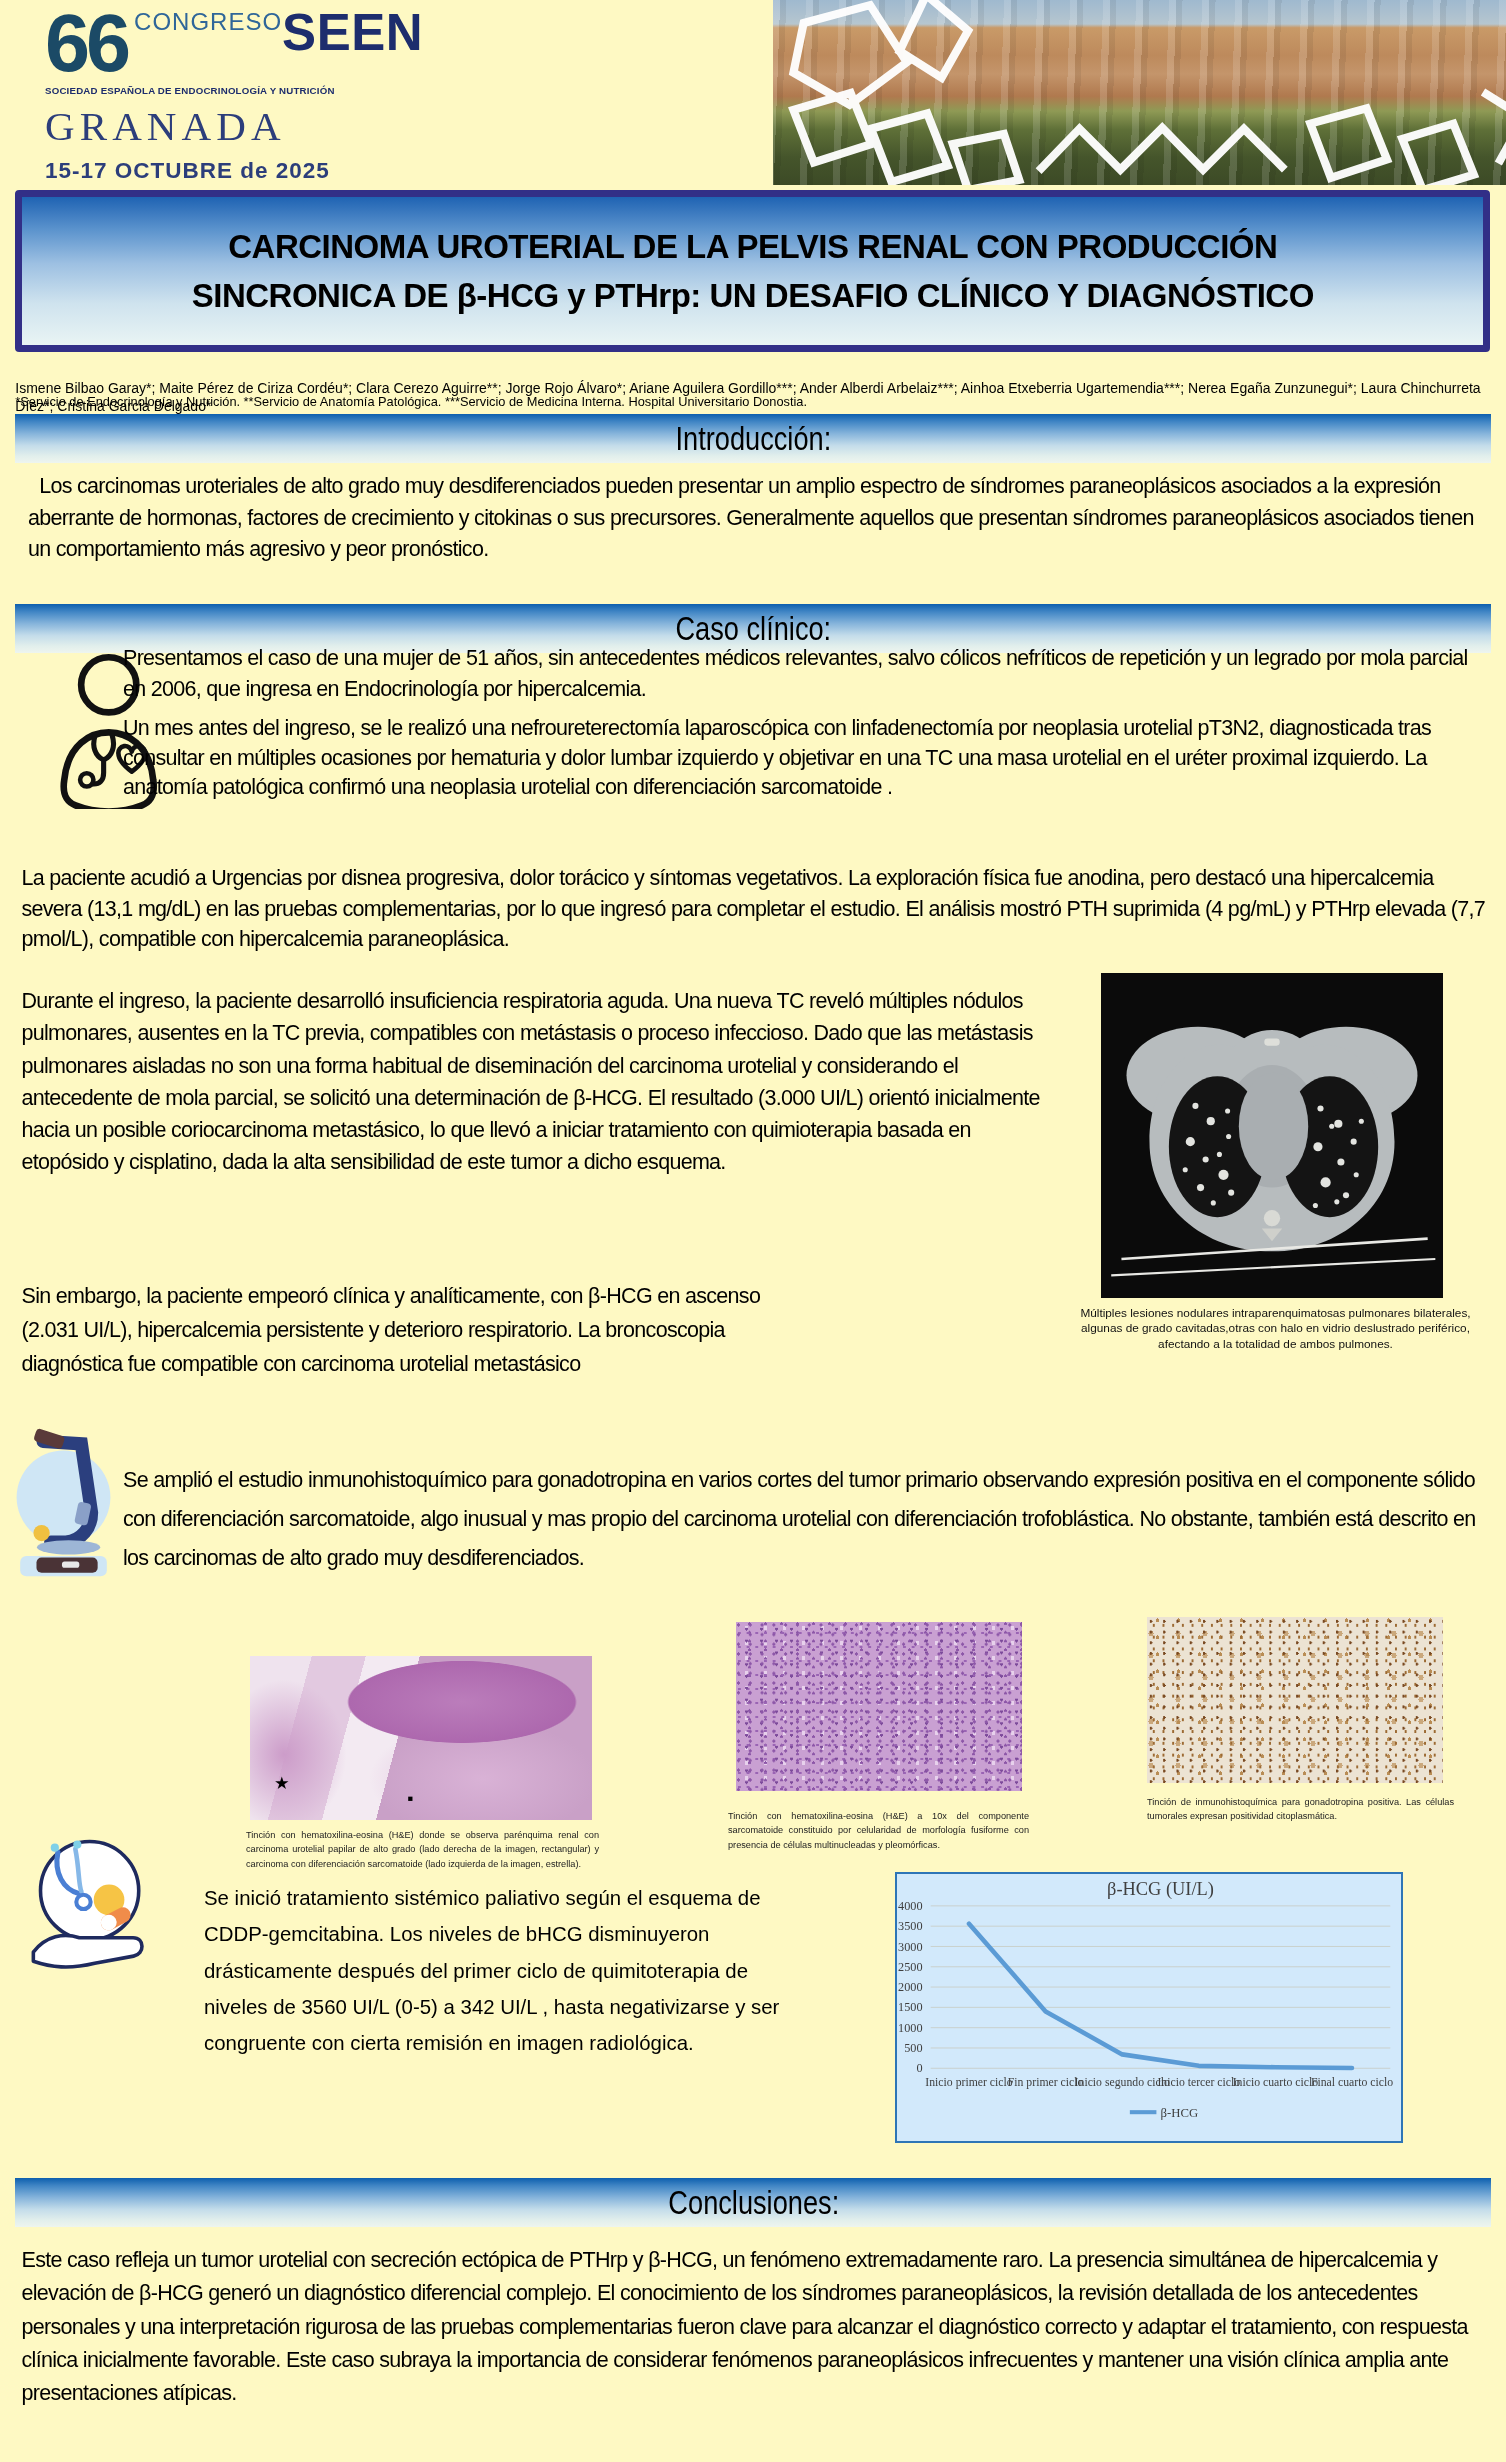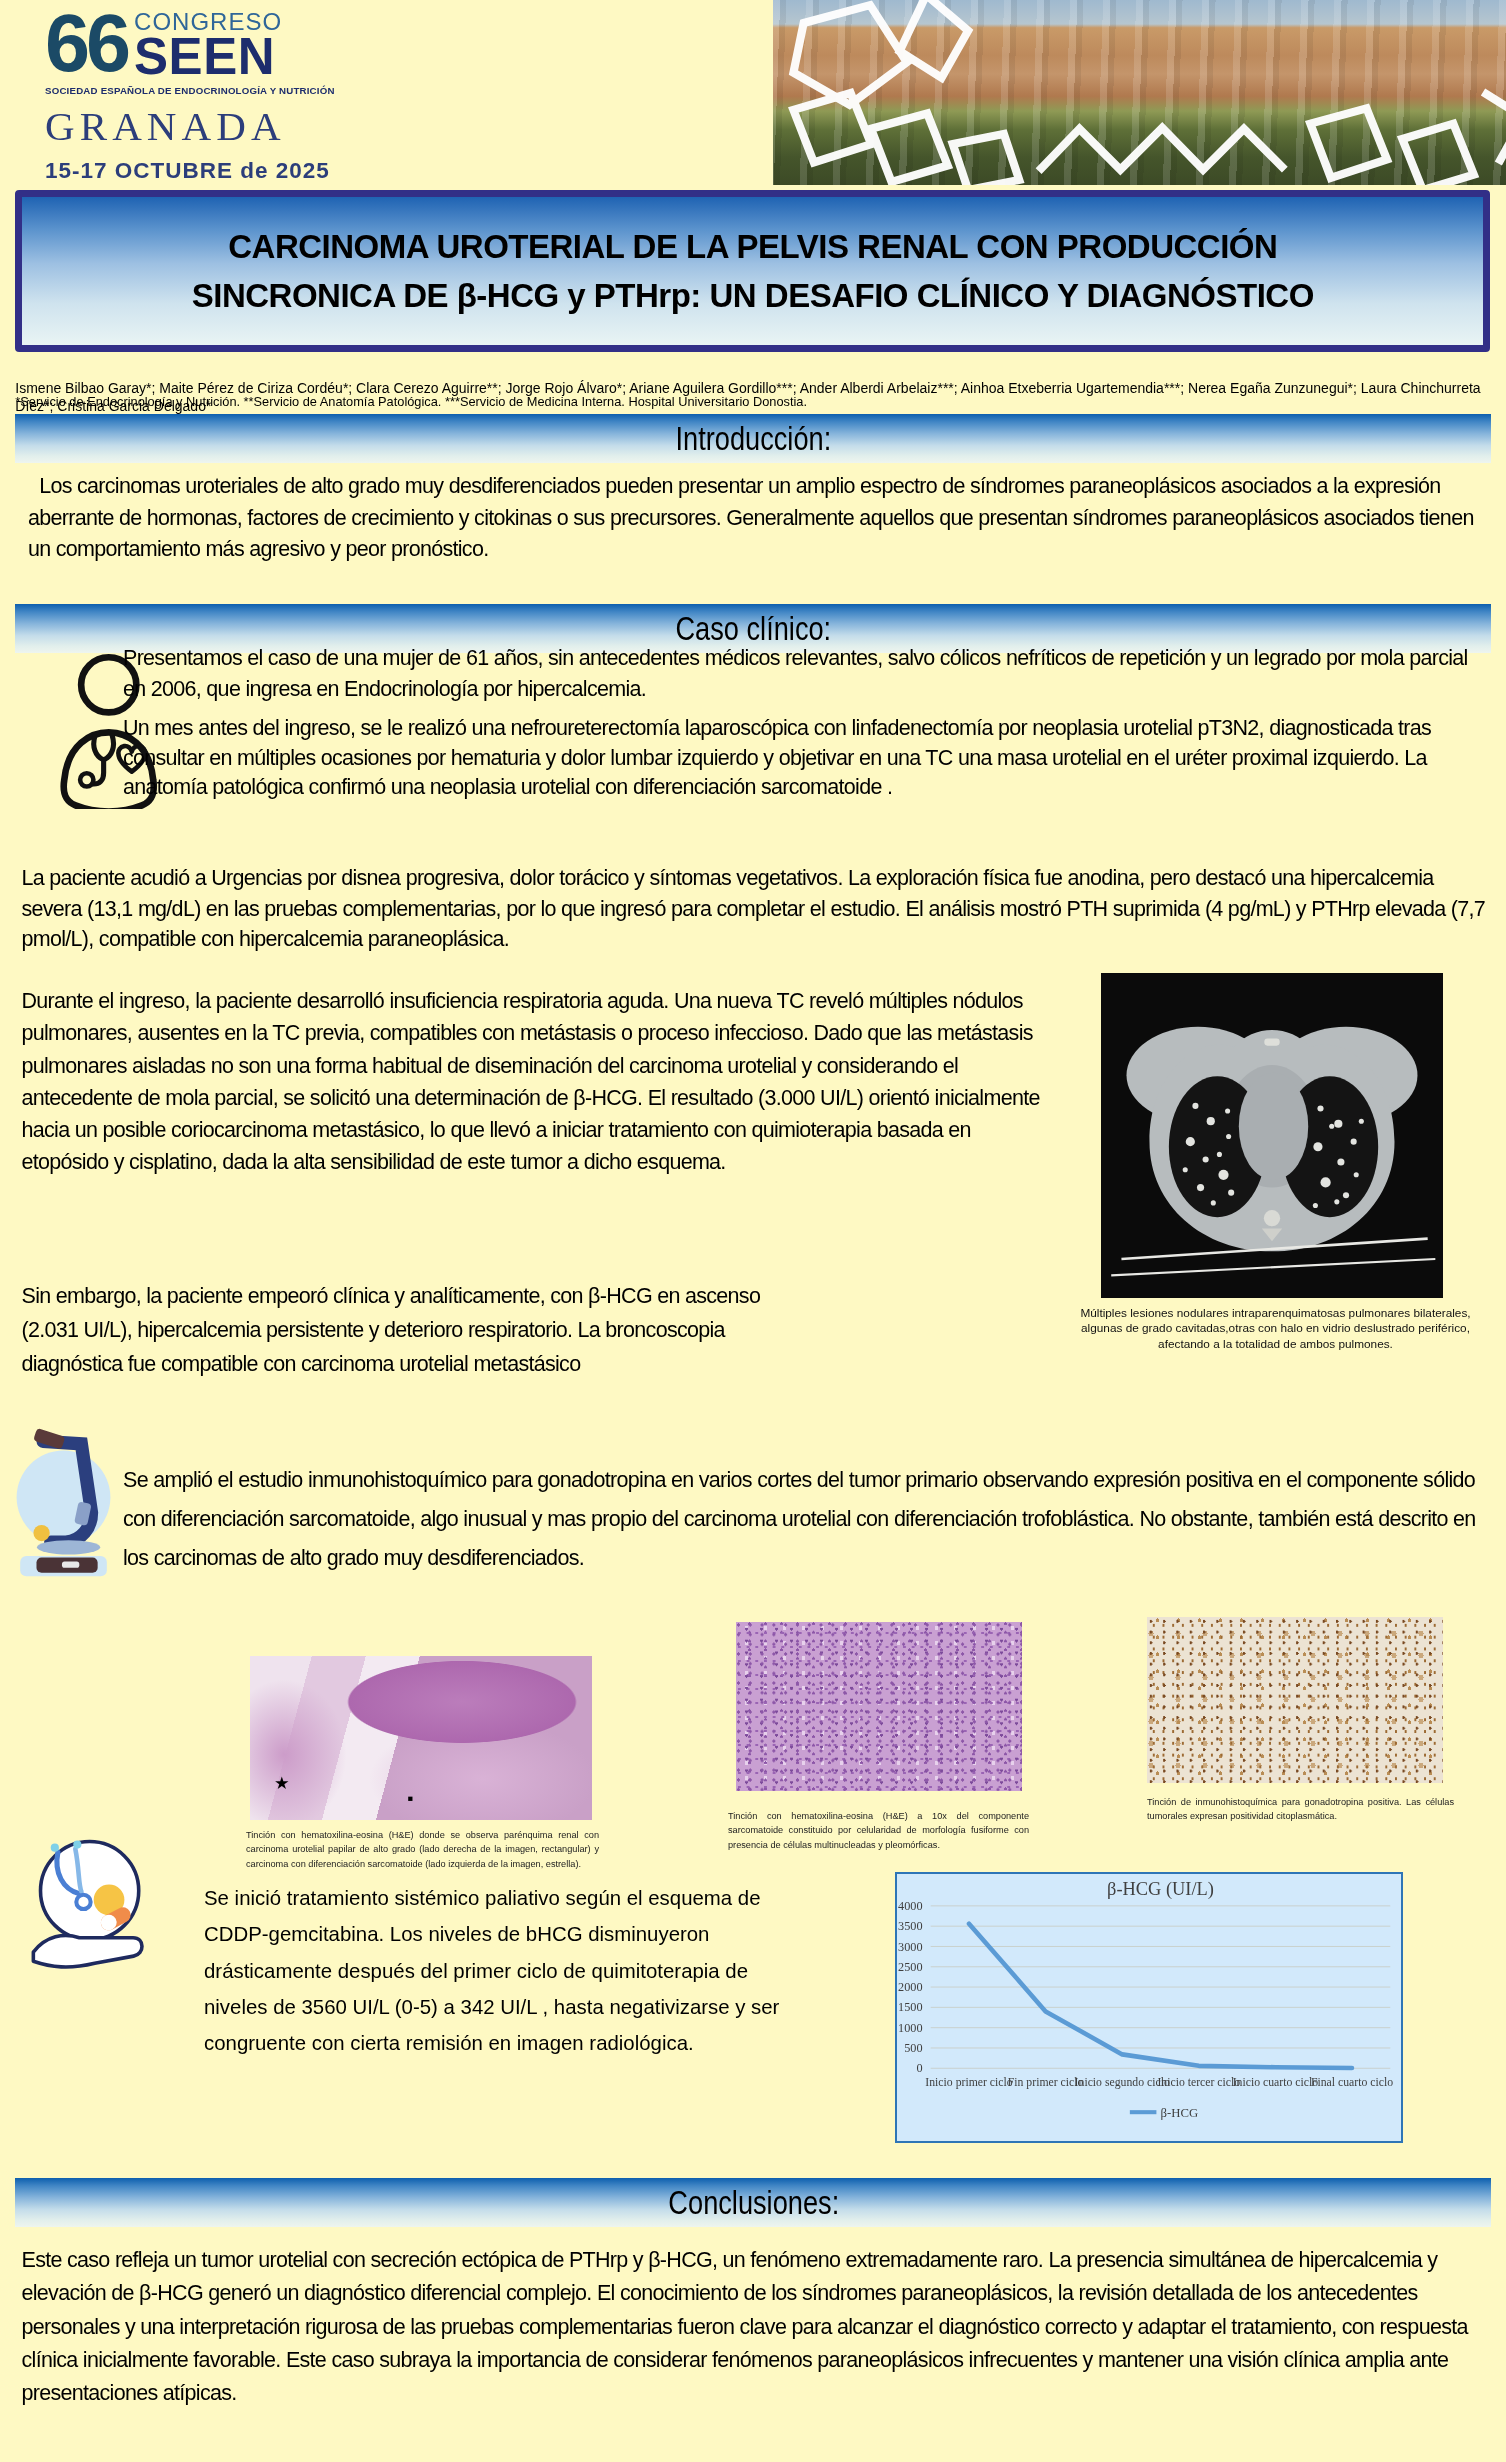--- a/index.html
+++ b/index.html
@@ -3,21 +3,21 @@
 <meta charset="utf-8">
 <style>
   html,body{margin:0;padding:0;background:#ffffff;}
   body{font-family:"Liberation Sans",sans-serif;color:#000;}
   .page{position:relative;width:1506px;height:2462px;background:#fef9c3;overflow:hidden;}
 
   
   .logo{position:absolute;left:45px;top:6.1px;width:337px;}
   .logo-row{display:flex;align-items:flex-start;}
   .logo-66{font-size:81px;font-weight:700;color:#1b4a66;letter-spacing:-4.1px;line-height:.92;}
-  .logo-col{margin-left:7.2px;margin-top:4.1px;display:flex;flex-direction:column;}
+  .logo-col{margin-left:7.2px;margin-top:4.1px;display:flex;flex-direction:row;}
   .logo-congreso{font-size:24px;color:#2f6699;letter-spacing:1px;line-height:1;}
   .logo-seen{font-size:51px;font-weight:700;color:#1d2d6d;letter-spacing:0.5px;line-height:.92;}
   .logo-tagline{font-size:9.7px;font-weight:700;color:#1d2d6d;letter-spacing:0.2px;margin-top:4.1px;white-space:nowrap;}
   .logo-city{font-family:"Liberation Serif",serif;font-size:41px;color:#2c3e7b;letter-spacing:5.1px;margin-top:6.1px;}
   .logo-dates{font-size:22.5px;color:#2c3e7b;letter-spacing:1px;margin-top:8.2px;font-weight:700;}
 
   .painting{position:absolute;left:773px;top:0;width:733px;height:185px;
     background:
       repeating-linear-gradient(92deg, rgba(255,255,255,.14) 0 7.2px, rgba(0,0,0,.07) 7.2px 13.3px, transparent 13.3px 33px),
       linear-gradient(180deg,#9fb9cf 0%,#b6c6cf 13%,#c99a68 15%,#bd8a5c 30%,#c4956b 40%,#b0794e 52%,#8f9a55 60%,#5f7038 70%,#45552b 85%,#3c4a26 100%);
@@ -132,21 +132,21 @@
     <g stroke="#111" fill="none" stroke-width="13" stroke-linecap="round" stroke-linejoin="round">
       <circle cx="107" cy="72" r="54"></circle>
       <path d="M20,258 C27,188 72,165 107,165 C142,165 187,188 194,258 C198,284 192,300 172,308 C132,324 82,324 42,308 C22,300 16,284 20,258 Z"></path>
       <path d="M80,172 C74,192 80,212 97,219 C114,212 120,192 114,172" stroke-width="10"></path>
       <path d="M97,219 L97,244 C97,260 88,266 78,266" stroke-width="10"></path>
       <circle cx="64" cy="258" r="13" stroke-width="9"></circle>
       <path d="M152,242 c-17,-13 -26,-24 -26,-35 a13,13 0 0 1 26,-4 a13,13 0 0 1 26,4 c0,11 -9,22 -26,35 z" stroke-width="9"></path>
     </g>
   </svg>
 
-  <div class="para cond" style="left:123px;top:643px;width:1369px;line-height:1.42;">Presentamos el caso de una mujer de 61 años, sin antecedentes médicos relevantes, salvo cólicos nefríticos de repetición y un legrado por mola parcial en 2006, que ingresa en Endocrinología por hipercalcemia.</div>
+  <div class="para cond" style="left:123px;top:643px;width:1369px;line-height:1.42;">Presentamos el caso de una mujer de 51 años, sin antecedentes médicos relevantes, salvo cólicos nefríticos de repetición y un legrado por mola parcial en 2006, que ingresa en Endocrinología por hipercalcemia.</div>
   <div class="para cond" style="left:123px;top:714px;width:1369px;line-height:1.38;">Un mes antes del ingreso, se le realizó una nefroureterectomía laparoscópica con linfadenectomía por neoplasia urotelial pT3N2, diagnosticada tras consultar en múltiples ocasiones por hematuria y dolor lumbar izquierdo y objetivar en una TC una masa urotelial en el uréter proximal izquierdo. La anatomía patológica confirmó una neoplasia urotelial con diferenciación sarcomatoide .</div>
   <div class="para cond" style="left:21.5px;top:863px;width:1472px;line-height:1.42;">La paciente acudió a Urgencias por disnea progresiva, dolor torácico y síntomas vegetativos. La exploración física fue anodina, pero destacó una hipercalcemia severa (13,1 mg/dL) en las pruebas complementarias, por lo que ingresó para completar el estudio. El análisis mostró PTH suprimida (4 pg/mL) y PTHrp elevada (7,7 pmol/L), compatible con hipercalcemia paraneoplásica.</div>
   <div class="para cond" style="left:21.5px;top:985px;width:1032px;line-height:1.50;">Durante el ingreso, la paciente desarrolló insuficiencia respiratoria aguda. Una nueva TC reveló múltiples nódulos pulmonares, ausentes en la TC previa, compatibles con metástasis o proceso infeccioso. Dado que las metástasis pulmonares aisladas no son una forma habitual de diseminación del carcinoma urotelial y considerando el antecedente de mola parcial, se solicitó una determinación de β-HCG. El resultado (3.000 UI/L) orientó inicialmente hacia un posible coriocarcinoma metastásico, lo que llevó a iniciar tratamiento con quimioterapia basada en etopósido y cisplatino, dada la alta sensibilidad de este tumor a dicho esquema.</div>
   <div class="para cond" style="left:21.5px;top:1280px;width:766px;line-height:1.58;">Sin embargo, la paciente empeoró clínica y analíticamente, con β-HCG en ascenso (2.031 UI/L), hipercalcemia persistente y deterioro respiratorio. La broncoscopia diagnóstica fue compatible con carcinoma urotelial metastásico</div>
 
   <div class="fig" style="left:1101px;top:973px;width:342px;height:325px;background:#0b0b0b;">
     <svg width="342" height="325" viewBox="0 0 670 636">
       <rect x="0" y="0" width="670" height="636" fill="#0b0b0b"></rect>
       <ellipse cx="190" cy="200" rx="140" ry="95" fill="#b7bcbe"></ellipse>
       <ellipse cx="480" cy="200" rx="140" ry="95" fill="#b7bcbe"></ellipse>

